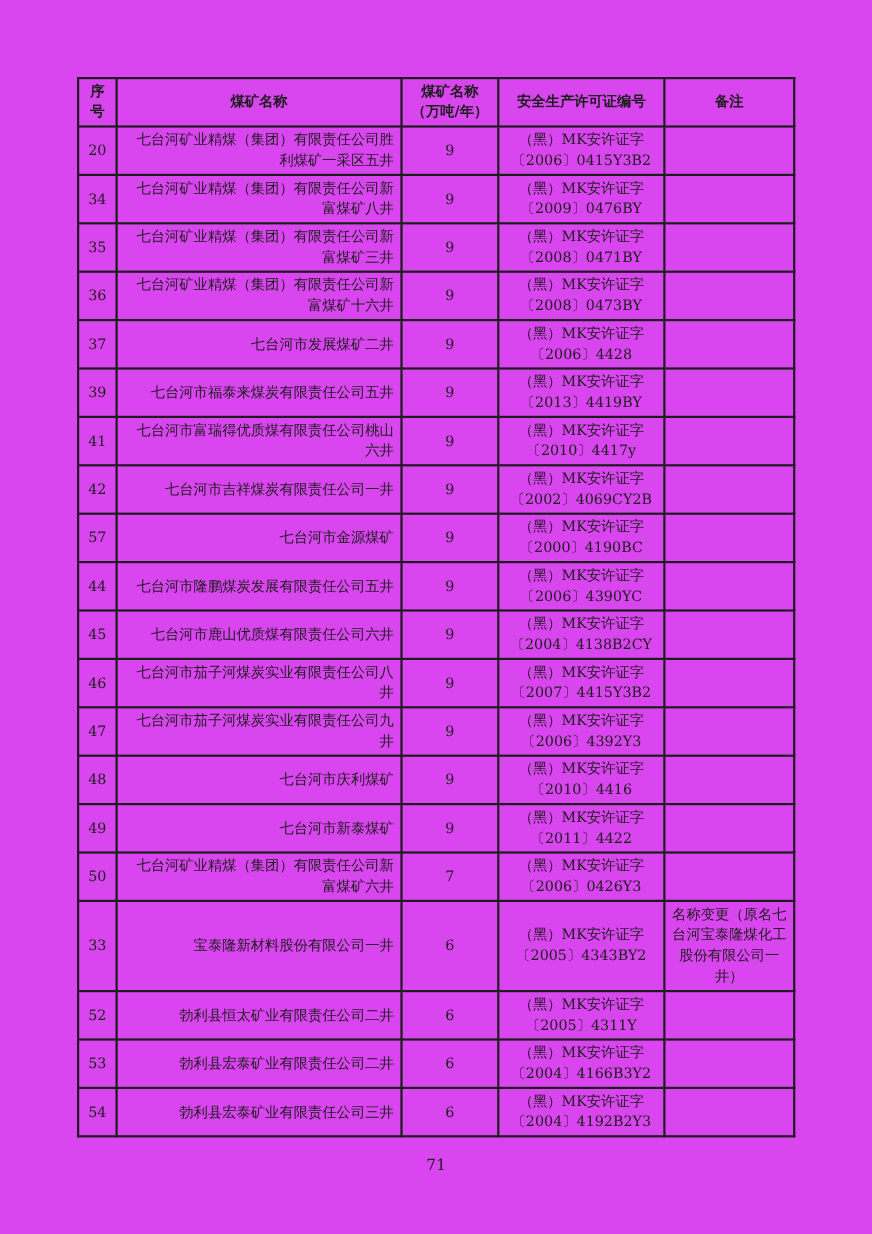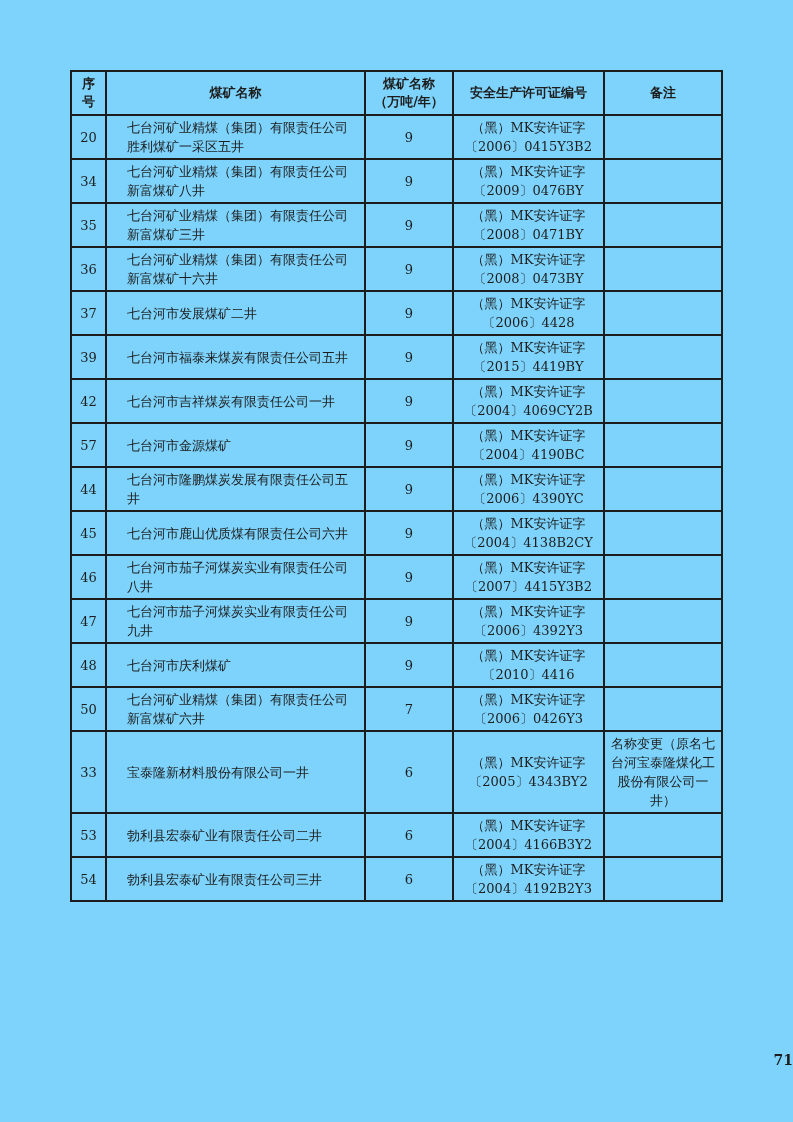--- a/index.html
+++ b/index.html
@@ -5,21 +5,21 @@
   * { margin: 0; padding: 0; box-sizing: border-box; }
   html, body {
     width: 793px; height: 1122px;
     background: #ffffff;
     font-family: "DejaVu Serif", "Liberation Serif", serif;
     color: #1d1d1d;
   }
   .page {
     position: relative;
     width: 793px; height: 1122px;
-    background: #7dd3fc;
+    background: #d946ef;
     overflow: hidden;
   }
   table.mine-table {
     position: absolute;
     left: 70px; top: 70px;
     width: 651px;
     border-collapse: collapse;
     table-layout: fixed;
     font-size: 13px;
   }
@@ -31,32 +31,31 @@
     padding: 2px 4px;
     overflow-wrap: break-word;
   }
   .mine-table th {
     font-weight: bold;
     height: 44px;
     line-height: 18px;
   }
   .mine-table td { height: 40px; }
   .mine-table td.col-name {
-    text-align: left;
-    padding-left: 20px;
+    text-align: right;
+    padding-left: 6px;
     padding-right: 6px;
   }
   .page-number {
     position: absolute;
     left: 0; right: 0;
     top: 1052px;
-    text-align: right;
+    text-align: center;
     font-size: 14px;
     color: #1d1d1d;
-    font-weight: bold;
   }
 </style>
 </head>
 <body>
 
 <div class="page">
   <table class="mine-table">
     <colgroup>
       <col style="width:35px">
       <col style="width:259px">
@@ -106,35 +105,42 @@
           <td class="col-no">37</td>
           <td class="col-name">七台河市发展煤矿二井</td>
           <td class="col-capacity">9</td>
           <td class="col-license">（黑）MK安许证字〔2006〕4428</td>
           <td class="col-remark"></td>
         </tr>
         <tr>
           <td class="col-no">39</td>
           <td class="col-name">七台河市福泰来煤炭有限责任公司五井</td>
           <td class="col-capacity">9</td>
-          <td class="col-license">（黑）MK安许证字〔2015〕4419BY</td>
+          <td class="col-license">（黑）MK安许证字〔2013〕4419BY</td>
+          <td class="col-remark"></td>
+        </tr>
+        <tr>
+          <td class="col-no">41</td>
+          <td class="col-name">七台河市富瑞得优质煤有限责任公司桃山六井</td>
+          <td class="col-capacity">9</td>
+          <td class="col-license">（黑）MK安许证字〔2010〕4417y</td>
           <td class="col-remark"></td>
         </tr>
         <tr>
           <td class="col-no">42</td>
           <td class="col-name">七台河市吉祥煤炭有限责任公司一井</td>
           <td class="col-capacity">9</td>
-          <td class="col-license">（黑）MK安许证字〔2004〕4069CY2B</td>
+          <td class="col-license">（黑）MK安许证字〔2002〕4069CY2B</td>
           <td class="col-remark"></td>
         </tr>
         <tr>
           <td class="col-no">57</td>
           <td class="col-name">七台河市金源煤矿</td>
           <td class="col-capacity">9</td>
-          <td class="col-license">（黑）MK安许证字〔2004〕4190BC</td>
+          <td class="col-license">（黑）MK安许证字〔2000〕4190BC</td>
           <td class="col-remark"></td>
         </tr>
         <tr>
           <td class="col-no">44</td>
           <td class="col-name">七台河市隆鹏煤炭发展有限责任公司五井</td>
           <td class="col-capacity">9</td>
           <td class="col-license">（黑）MK安许证字〔2006〕4390YC</td>
           <td class="col-remark"></td>
         </tr>
         <tr>
@@ -156,35 +162,49 @@
           <td class="col-name">七台河市茄子河煤炭实业有限责任公司九井</td>
           <td class="col-capacity">9</td>
           <td class="col-license">（黑）MK安许证字〔2006〕4392Y3</td>
           <td class="col-remark"></td>
         </tr>
         <tr>
           <td class="col-no">48</td>
           <td class="col-name">七台河市庆利煤矿</td>
           <td class="col-capacity">9</td>
           <td class="col-license">（黑）MK安许证字〔2010〕4416</td>
+          <td class="col-remark"></td>
+        </tr>
+        <tr>
+          <td class="col-no">49</td>
+          <td class="col-name">七台河市新泰煤矿</td>
+          <td class="col-capacity">9</td>
+          <td class="col-license">（黑）MK安许证字〔2011〕4422</td>
           <td class="col-remark"></td>
         </tr>
         <tr>
           <td class="col-no">50</td>
           <td class="col-name">七台河矿业精煤（集团）有限责任公司新富煤矿六井</td>
           <td class="col-capacity">7</td>
           <td class="col-license">（黑）MK安许证字〔2006〕0426Y3</td>
           <td class="col-remark"></td>
         </tr>
         <tr>
           <td class="col-no">33</td>
           <td class="col-name">宝泰隆新材料股份有限公司一井</td>
           <td class="col-capacity">6</td>
           <td class="col-license">（黑）MK安许证字〔2005〕4343BY2</td>
           <td class="col-remark">名称变更（原名七台河宝泰隆煤化工股份有限公司一井）</td>
+        </tr>
+        <tr>
+          <td class="col-no">52</td>
+          <td class="col-name">勃利县恒太矿业有限责任公司二井</td>
+          <td class="col-capacity">6</td>
+          <td class="col-license">（黑）MK安许证字〔2005〕4311Y</td>
+          <td class="col-remark"></td>
         </tr>
         <tr>
           <td class="col-no">53</td>
           <td class="col-name">勃利县宏泰矿业有限责任公司二井</td>
           <td class="col-capacity">6</td>
           <td class="col-license">（黑）MK安许证字〔2004〕4166B3Y2</td>
           <td class="col-remark"></td>
         </tr>
         <tr>
           <td class="col-no">54</td>

